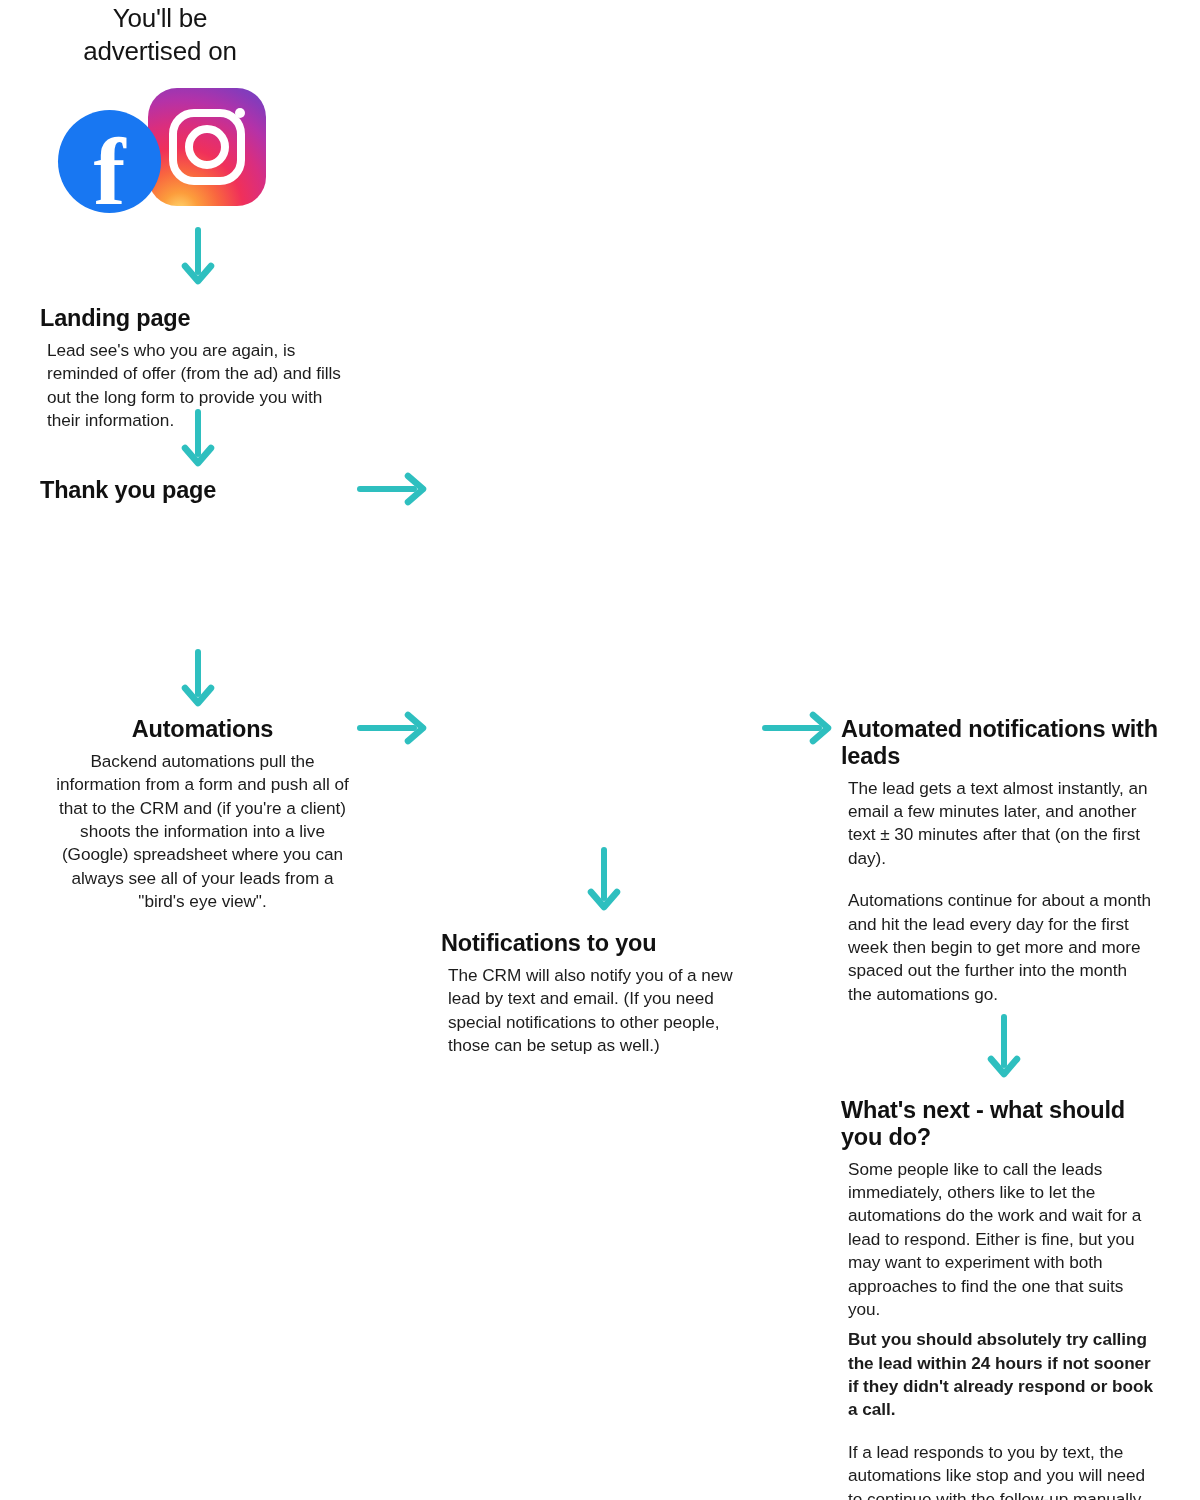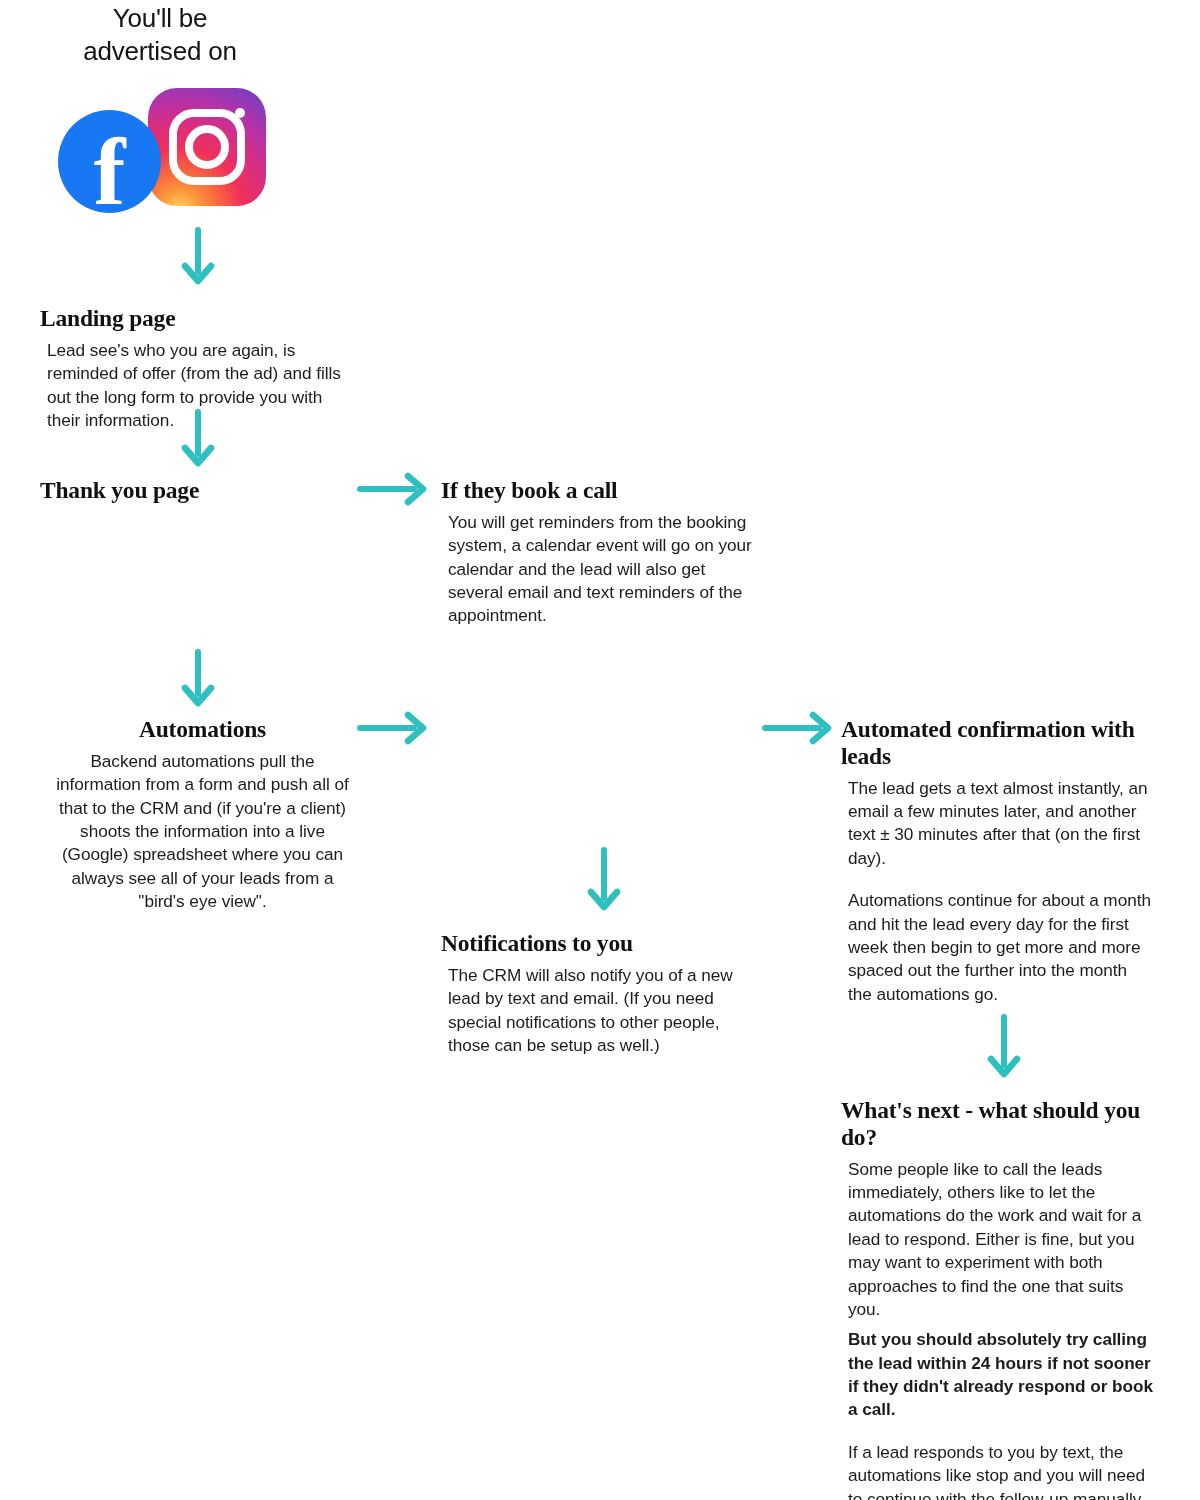--- a/index.html
+++ b/index.html
@@ -28,21 +28,20 @@
   .node {
     position: absolute;
   }
   .node h2 {
     margin: 0 0 1px 0;
     font-size: 23.5px;
     line-height: 1.14;
     font-weight: bold;
     letter-spacing: -0.2px;
     color: #111111;
-    font-family: Liberation Serif, serif;
   }
   .node p {
     margin: 7px;
     font-size: 17.2px;
     line-height: 1.36;
     color: #1c1c1c;
     letter-spacing: -0.05px;
   }
   .node p + p {
     margin-top: 19px;
@@ -217,33 +216,29 @@
 
   <div class="node w-left" style="left:40px; top:305px;">
     <h2>Landing page</h2>
     <p>Lead see's who you are again, is reminded of offer (from the ad) and fills out the long form to provide you with their information.</p>
   </div>
 
   <div class="node w-left" style="left:40px; top:477px;">
     <h2>Thank you page</h2>
   </div>
 
-  <div class="node w-mid" style="left:441px; top:477px;">
-    <h2>If they book a call</h2>
-    <p>You will get reminders from the booking system, a calendar event will go on your calendar and the lead will also get several email and text reminders of the appointment.</p>
-  </div>
 
   <div class="node w-left" style="left:40px; top:716px;text-align:center;">
     <h2>Automations</h2>
     <p>Backend automations pull the information from a form and push all of that to the CRM and (if you're a client) shoots the information into a live (Google) spreadsheet where you can always see all of your leads from a "bird's eye view".</p>
   </div>
 
 
   <div class="node w-right gap-top" style="left:841px; top:716px;">
-    <h2>Automated confirmation with leads</h2>
+    <h2>Automated notifications with leads</h2>
     <p>The lead gets a text almost instantly, an email a few minutes later, and another text ± 30 minutes after that (on the first day).</p>
     <p>Automations continue for about a month and hit the lead every day for the first week then begin to get more and more spaced out the further into the month the automations go.</p>
   </div>
 
   <div class="node w-mid" style="left:441px; top:930px;">
     <h2>Notifications to you</h2>
     <p>The CRM will also notify you of a new lead by text and email. (If you need special notifications to other people, those can be setup as well.)</p>
   </div>
 
   <div class="node w-right" style="left:841px; top:1097px;">

